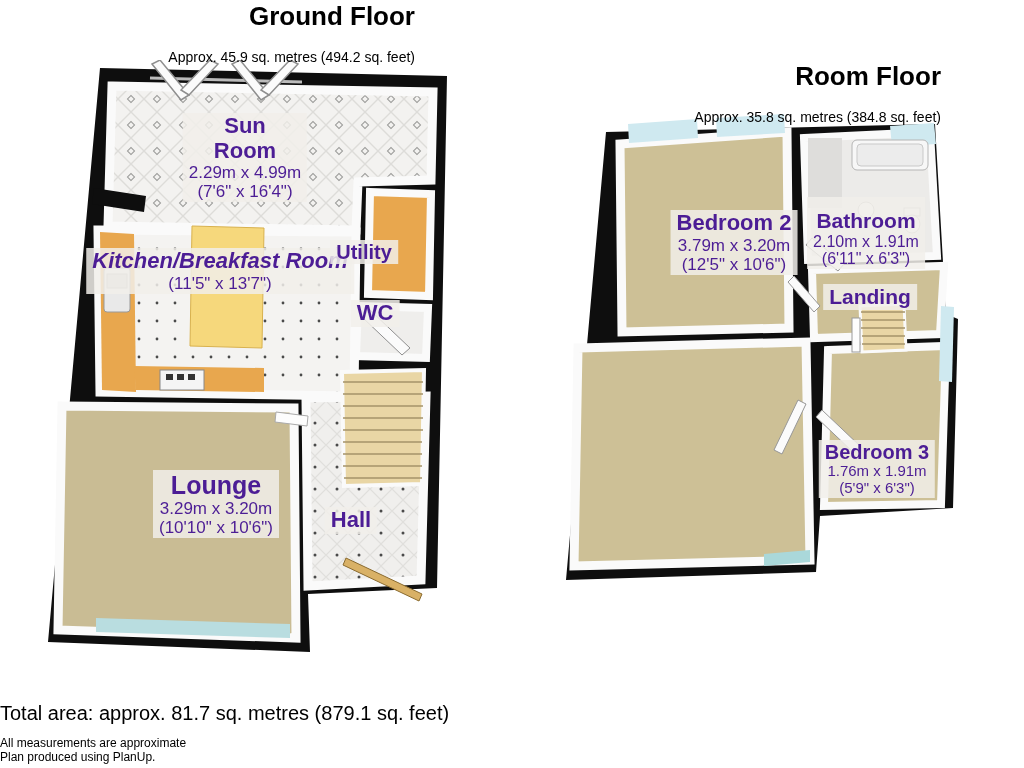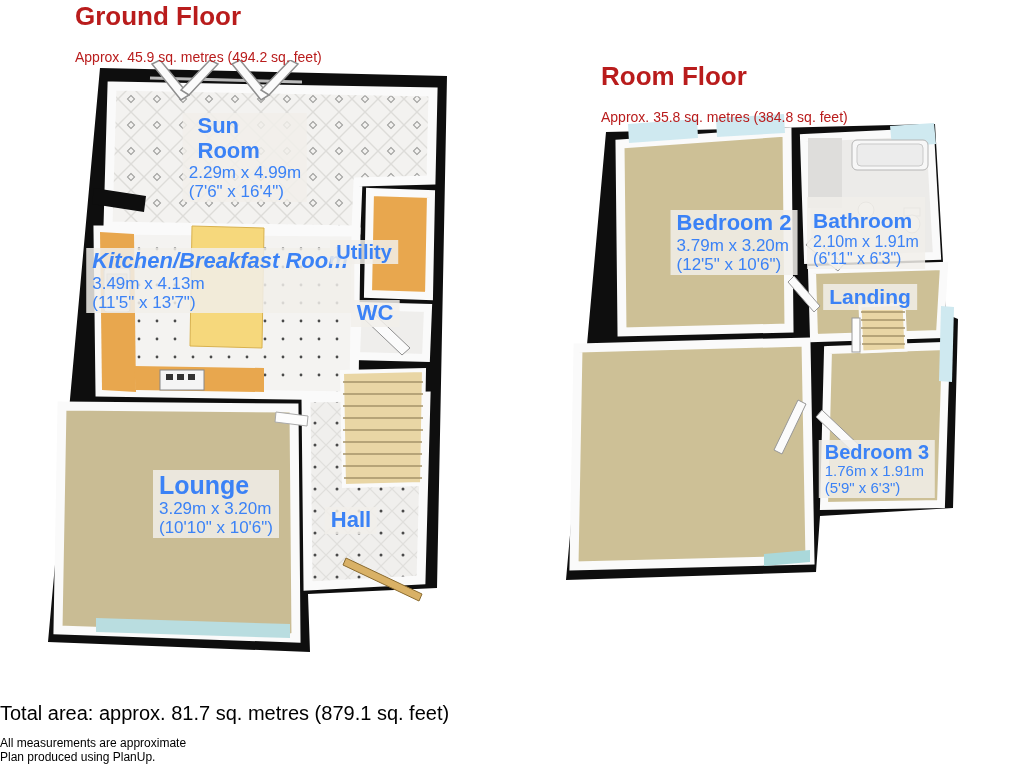--- a/index.html
+++ b/index.html
@@ -1,22 +1,22 @@
 <!DOCTYPE html>
 <html><head>
 <meta charset="utf-8">
 <style>
   html,body{margin:0;padding:0;background:#ffffff;}
   #stage{position:relative;width:1024px;height:768px;background:#ffffff;overflow:hidden;
          font-family:"Liberation Sans",sans-serif;color:#000;}
-  .floor-title{position:absolute;text-align:left;transform:translateX(-50%);color:#b91c1c;}
+  .floor-title{position:absolute;text-align:right;transform:translateX(-50%);color:#000000;}
   .floor-title .t{font-size:26px;font-weight:bold;line-height:1.1;}
   .floor-title .s{font-size:14px;margin-top:18px;}
-  .room-label{position:absolute;transform:translateX(-50%);text-align:left;
-              background:rgba(241,239,234,.85);padding:1px 6px;line-height:1.12;color:#3b82f6;}
+  .room-label{position:absolute;transform:translateX(-50%);text-align:center;
+              background:rgba(241,239,234,.85);padding:1px 6px;line-height:1.12;color:#4c1d95;}
   .room-name{display:block;font-weight:bold;font-size:22px;}
   .room-dims{display:block;font-size:17px;}
   .name-narrow{max-width:95px;margin:0 auto;}
   .name-wide{max-width:260px;margin:0 auto;font-style:italic;}
   .lbl-big .room-name{font-size:25px;}
   .lbl-small .room-name{font-size:20px;}
   .lbl-small .room-dims{font-size:15px;}
   .plan-svg{position:absolute;}
   .footer-line{position:absolute;left:0;right:0;}
   #footer-total{font-size:20px;}
@@ -130,21 +130,20 @@
   </div>
 
   <div class="room-label" style="left:245px;top:113px;">
     <span class="room-name name-narrow">Sun Room</span>
     <span class="room-dims">2.29m x 4.99m</span>
     <span class="room-dims">(7'6" x 16'4")</span>
   </div>
 
   <div class="room-label" style="left:220px;top:248px;">
     <span class="room-name name-wide">Kitchen/Breakfast Room</span>
-    <span class="room-dims">3.49m x 4.13m</span>
     <span class="room-dims">(11'5" x 13'7")</span>
   </div>
 
   <div class="room-label lbl-small" style="left:364px;top:240px;">
     <span class="room-name">Utility</span>
   </div>
 
   <div class="room-label" style="left:375px;top:300px;">
     <span class="room-name">WC</span>
   </div>

